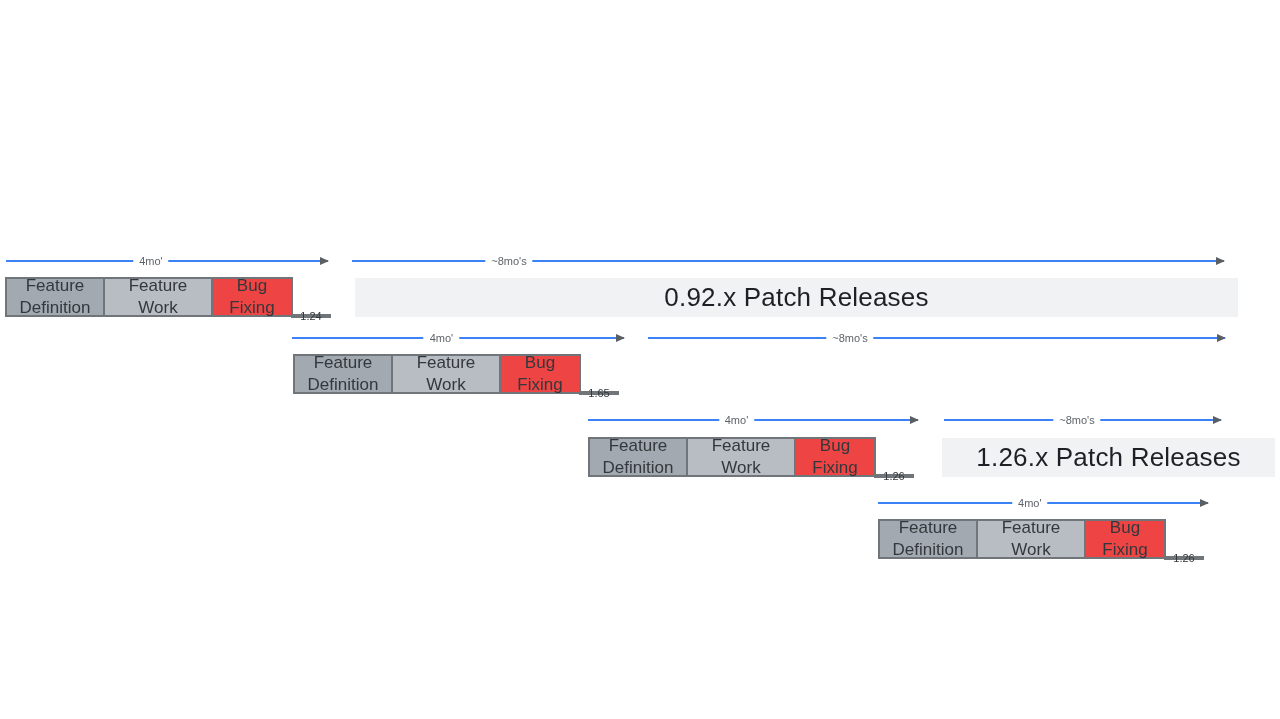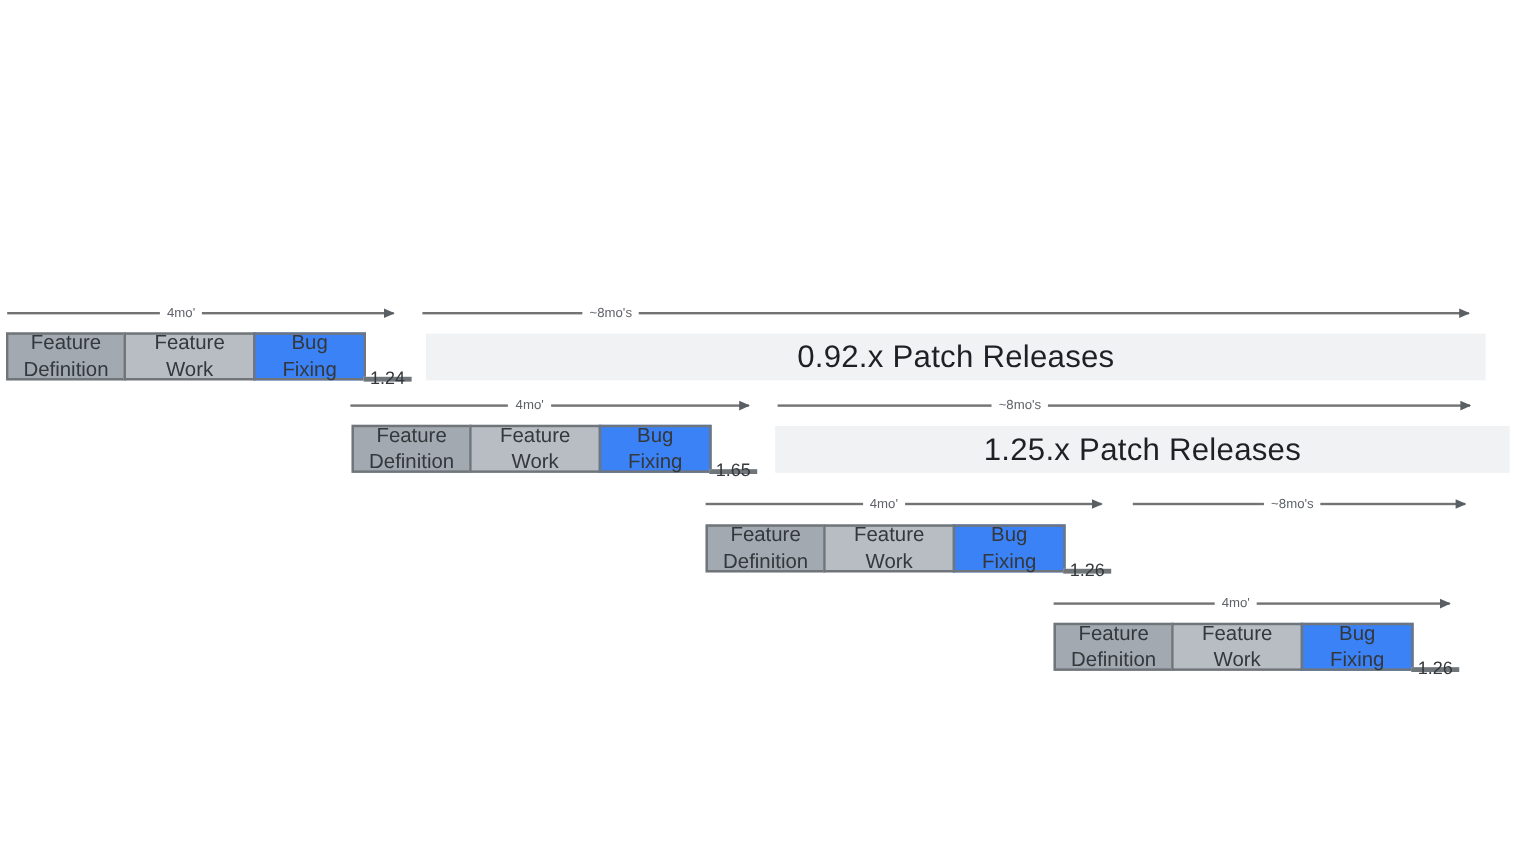--- a/index.html
+++ b/index.html
@@ -24,37 +24,37 @@
     justify-content: center;
     text-align: center;
     font-size: 17px;
     color: #34383c;
     line-height: 1.3;
     white-space: pre-line;
   }
   .seg + .seg { margin-left: -2px; }
   .seg.fd { background: #a2a9b0; width: 100px; }
   .seg.fw { background: #b7bdc3; width: 110px; }
-  .seg.bf { background: #3b82f6; width: 94px; }
-  .seg.ver { background: #edeff1; width: 40px; font-size: 15px; white-space: nowrap; margin-top: 37px; }
+  .seg.bf { background: #ef4444; width: 82px; }
+  .seg.ver { background: #edeff1; width: 40px; font-size: 11px; white-space: nowrap; margin-top: 37px; }
   .patch {
     position: absolute;
     height: 39px;
     background: #f1f2f4;
     display: flex;
     align-items: center;
     justify-content: center;
     font-size: 26px;
     color: #1d2125;
     letter-spacing: 0.2px;
   }
   .arrow {
     position: absolute;
     height: 2px;
-    background: #737373;
+    background: #3b82f6;
   }
   .arrow .head {
     position: absolute;
     right: -1px;
     top: -3.5px;
     width: 0; height: 0;
     border-left: 9px solid #5a5f64;
     border-top: 4.5px solid transparent;
     border-bottom: 4.5px solid transparent;
   }
@@ -103,39 +103,39 @@
   </div>
   <div class="bar" style="left:293px; top:354px">
     <div class="seg fd">Feature
 Definition</div>
     <div class="seg fw">Feature
 Work</div>
     <div class="seg bf">Bug
 Fixing</div>
     <div class="seg ver">1.65</div>
   </div>
-  <div class="patch" style="left:646px; top:355px; width:612px">1.25.x Patch Releases</div>
 
   <div class="arrow" style="left:588px; top:419px; width:330px">
     <span class="head"></span>
     <span class="alabel" style="left:45%">4mo'</span>
   </div>
   <div class="arrow" style="left:944px; top:419px; width:277px">
     <span class="head"></span>
     <span class="alabel" style="left:48%">~8mo's</span>
   </div>
   <div class="bar" style="left:588px; top:437px">
     <div class="seg fd">Feature
 Definition</div>
     <div class="seg fw">Feature
 Work</div>
     <div class="seg bf">Bug
 Fixing</div>
     <div class="seg ver">1.26</div>
   </div>
+  <div class="patch" style="left:942px; top:438px; width:333px">1.26.x Patch Releases</div>
 
   <div class="arrow" style="left:878px; top:502px; width:330px">
     <span class="head"></span>
     <span class="alabel" style="left:46%">4mo'</span>
   </div>
   <div class="bar" style="left:878px; top:519px">
     <div class="seg fd">Feature
 Definition</div>
     <div class="seg fw">Feature
 Work</div>

